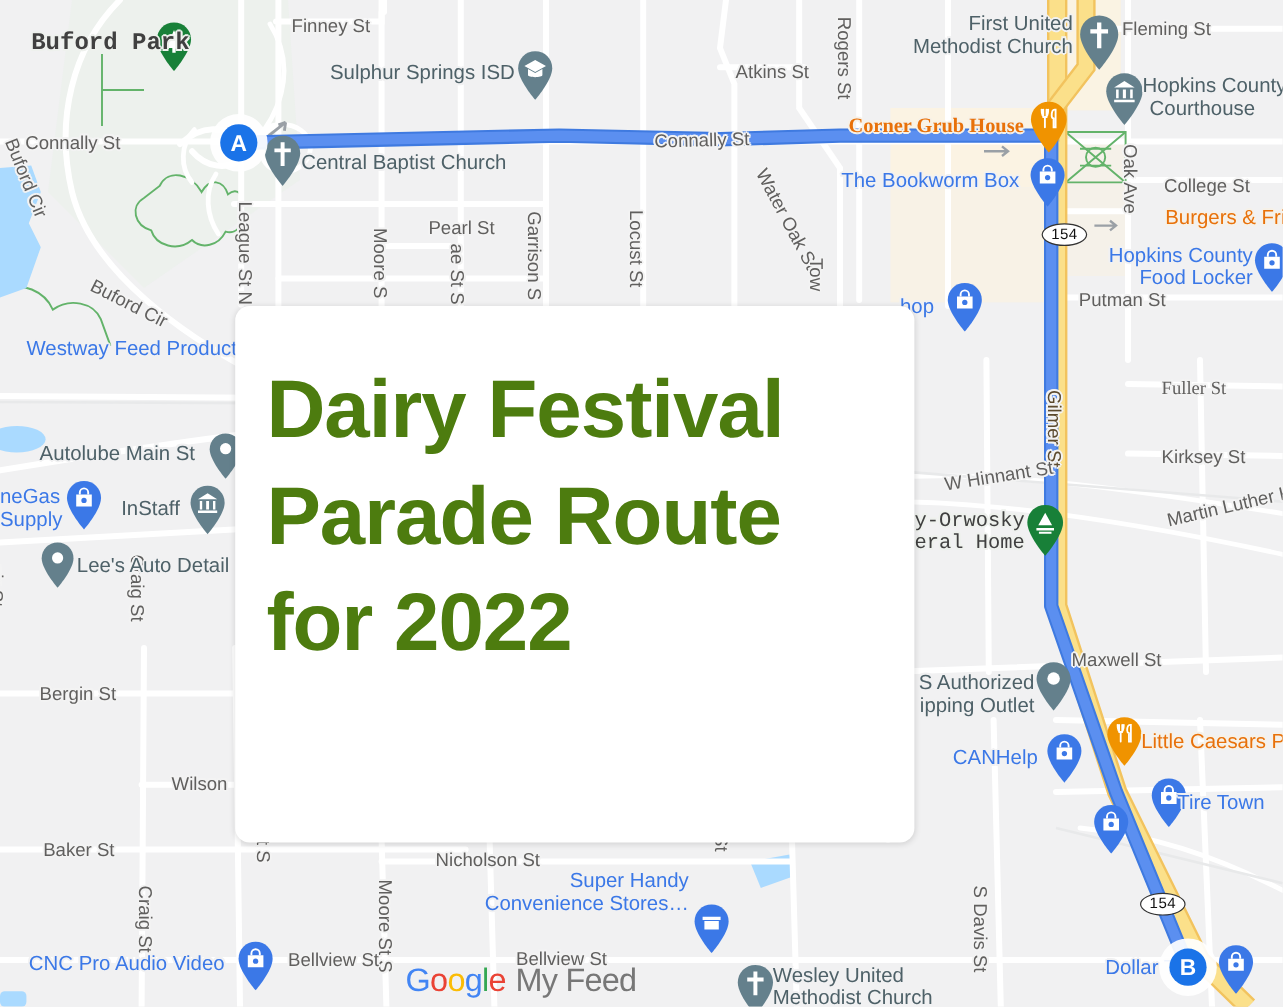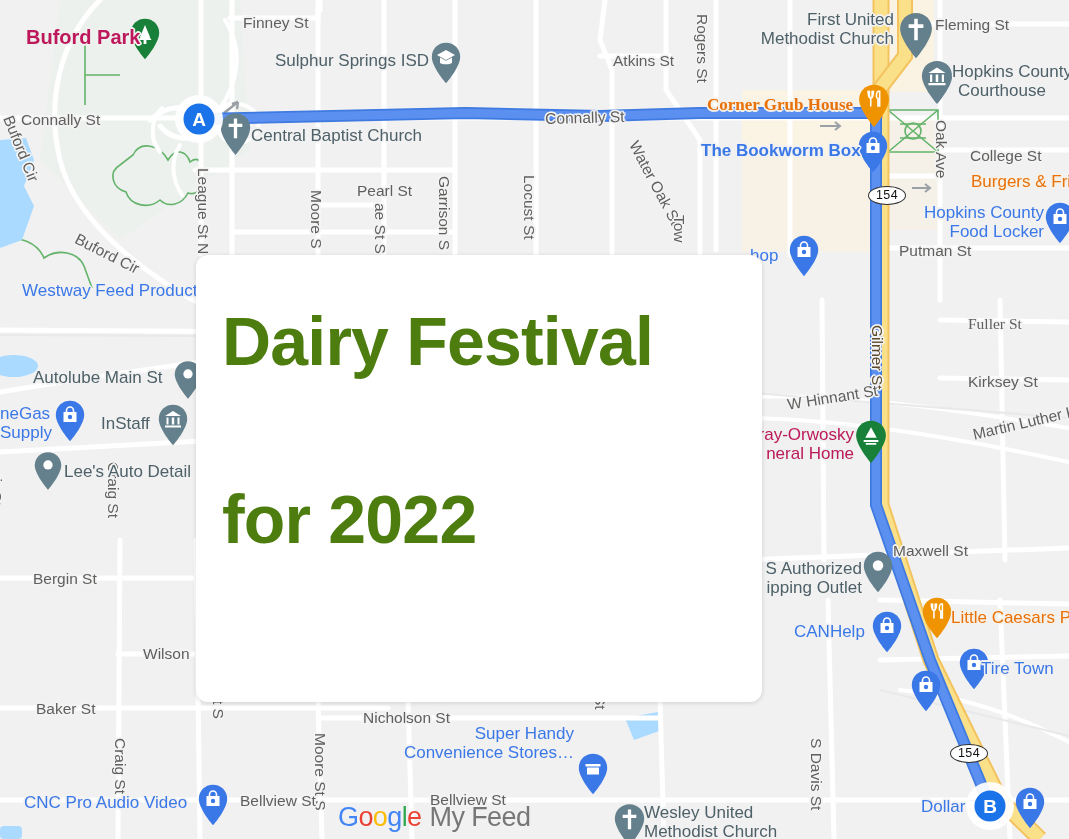--- a/index.html
+++ b/index.html
@@ -24,21 +24,21 @@
     color:#605f5e;
     font-size:15.5px;
     text-shadow:
       -1.6px 0 #f3f3f3, 1.6px 0 #f3f3f3, 0 -1.6px #f3f3f3, 0 1.6px #f3f3f3,
       -1.2px -1.2px #f3f3f3, 1.2px -1.2px #f3f3f3, -1.2px 1.2px #f3f3f3, 1.2px 1.2px #f3f3f3;
   }
   .poi-slate { color:#4e6168; font-size:17px; text-shadow:-1.6px 0 #f1f1f2,1.6px 0 #f1f1f2,0 -1.6px #f1f1f2,0 1.6px #f1f1f2,-1.2px -1.2px #f1f1f2,1.2px -1.2px #f1f1f2,-1.2px 1.2px #f1f1f2,1.2px 1.2px #f1f1f2; }
   .poi-blue  { color:#3b78e7; font-size:17px; text-shadow:-1.6px 0 #f1f1f2,1.6px 0 #f1f1f2,0 -1.6px #f1f1f2,0 1.6px #f1f1f2,-1.2px -1.2px #f1f1f2,1.2px -1.2px #f1f1f2,-1.2px 1.2px #f1f1f2,1.2px 1.2px #f1f1f2; }
   .poi-orange{ color:#e8710a; font-size:17px; font-weight:bold; text-shadow:-1.6px 0 #f6f1e8,1.6px 0 #f6f1e8,0 -1.6px #f6f1e8,0 1.6px #f6f1e8,-1.2px -1.2px #f6f1e8,1.2px -1.2px #f6f1e8,-1.2px 1.2px #f6f1e8,1.2px 1.2px #f6f1e8; }
   .poi-orange.thin { font-weight:normal; }
-  .poi-green { color:#be185d; font-size:17px; text-shadow:-1.6px 0 #eef1ed,1.6px 0 #eef1ed,0 -1.6px #eef1ed,0 1.6px #eef1ed,-1.2px -1.2px #eef1ed,1.2px -1.2px #eef1ed,-1.2px 1.2px #eef1ed,1.2px 1.2px #eef1ed; }
+  .poi-green { color:#404040; font-size:17px; text-shadow:-1.6px 0 #eef1ed,1.6px 0 #eef1ed,0 -1.6px #eef1ed,0 1.6px #eef1ed,-1.2px -1.2px #eef1ed,1.2px -1.2px #eef1ed,-1.2px 1.2px #eef1ed,1.2px 1.2px #eef1ed;font-family:Liberation Mono, monospace; }
   .poi-green.park { font-size:20px; font-weight:bold; }
   .two-line { line-height:1.14; }
   .ta-r { text-align:right; }
 
   
   .pin { position:absolute; pointer-events:none; }
 
   
   #title-card {
     position:absolute;
@@ -463,21 +463,21 @@
   <div class="lbl street" style="left:609px;top:695px;transform:rotate(90deg);transform-origin:left top;">St</div>
   <div class="lbl street" style="left:825px;top:738px;transform:rotate(90deg);transform-origin:left top;">S Davis St</div>
   <div class="lbl street" style="left:5px;top:470px;transform:rotate(90deg);transform-origin:left top;">air St</div>
 
   <div class="lbl poi-green park" style="left:26px;top:26px;">Buford Park</div>
   <div class="lbl poi-slate" style="left:275px;top:51px;">Sulphur Springs ISD</div>
   <div class="lbl poi-slate two-line ta-r" style="left:600px;top:10px;width:294px;">First United<br>Methodist Church</div>
   <div class="lbl poi-slate two-line" style="left:952px;top:62px;">Hopkins County<br><span style="display:inline-block;padding-left:6px;">Courthouse</span></div>
   <div class="lbl poi-orange" style="left:707px;top:95px;font-family:Liberation Serif, serif;">Corner Grub House</div>
   <div class="lbl poi-slate" style="left:251px;top:126px;">Central Baptist Church</div>
-  <div class="lbl poi-blue" style="left:701px;top:141px;font-weight:bold;">The Bookworm Box</div>
+  <div class="lbl poi-blue" style="left:701px;top:141px;">The Bookworm Box</div>
   <div class="lbl poi-orange thin" style="left:971px;top:172px;">Burgers &amp; Fri</div>
   <div class="lbl poi-blue two-line ta-r" style="left:860px;top:203px;width:184px;">Hopkins County<br>Food Locker</div>
   <div class="lbl poi-blue" style="left:750px;top:246px;">hop</div>
   <div class="lbl poi-blue" style="left:22px;top:281px;">Westway Feed Product</div>
   <div class="lbl poi-slate" style="left:33px;top:368px;">Autolube Main St</div>
   <div class="lbl poi-blue two-line" style="left:0px;top:404px;">neGas<br>Supply</div>
   <div class="lbl poi-slate" style="left:101px;top:414px;">InStaff</div>
   <div class="lbl poi-slate" style="left:64px;top:462px;">Lee's Auto Detail</div>
   <div class="lbl poi-green two-line ta-r" style="left:610px;top:425px;width:244px;">ray-Orwosky<br>neral Home</div>
   <div class="lbl poi-slate two-line ta-r" style="left:600px;top:559px;width:262px;">S Authorized<br>ipping Outlet</div>
@@ -485,21 +485,21 @@
   <div class="lbl poi-blue" style="left:794px;top:622px;">CANHelp</div>
   <div class="lbl poi-blue" style="left:981px;top:659px;">Tire Town</div>
   <div class="lbl poi-blue" style="left:24px;top:793px;">CNC Pro Audio Video</div>
   <div class="lbl poi-blue two-line ta-r" style="left:380px;top:724px;width:194px;">Super Handy<br>Convenience Stores…</div>
   <div class="lbl poi-slate two-line" style="left:644px;top:803px;">Wesley United<br>Methodist Church</div>
   <div class="lbl poi-blue" style="left:921px;top:797px;">Dollar T</div>
 
   <div id="title-card">
     <h1>
       <span>Dairy Festival</span><br>
-      <br>
+      <span>Parade Route</span><br>
       <span>for 2022</span>
     </h1>
   </div>
 
   <div id="gmm-logo">
     <span class="g1">G</span>
       <span class="g2">o</span>
       <span class="g3">o</span>
       <span class="g4">g</span>
       <span class="g5">l</span>

